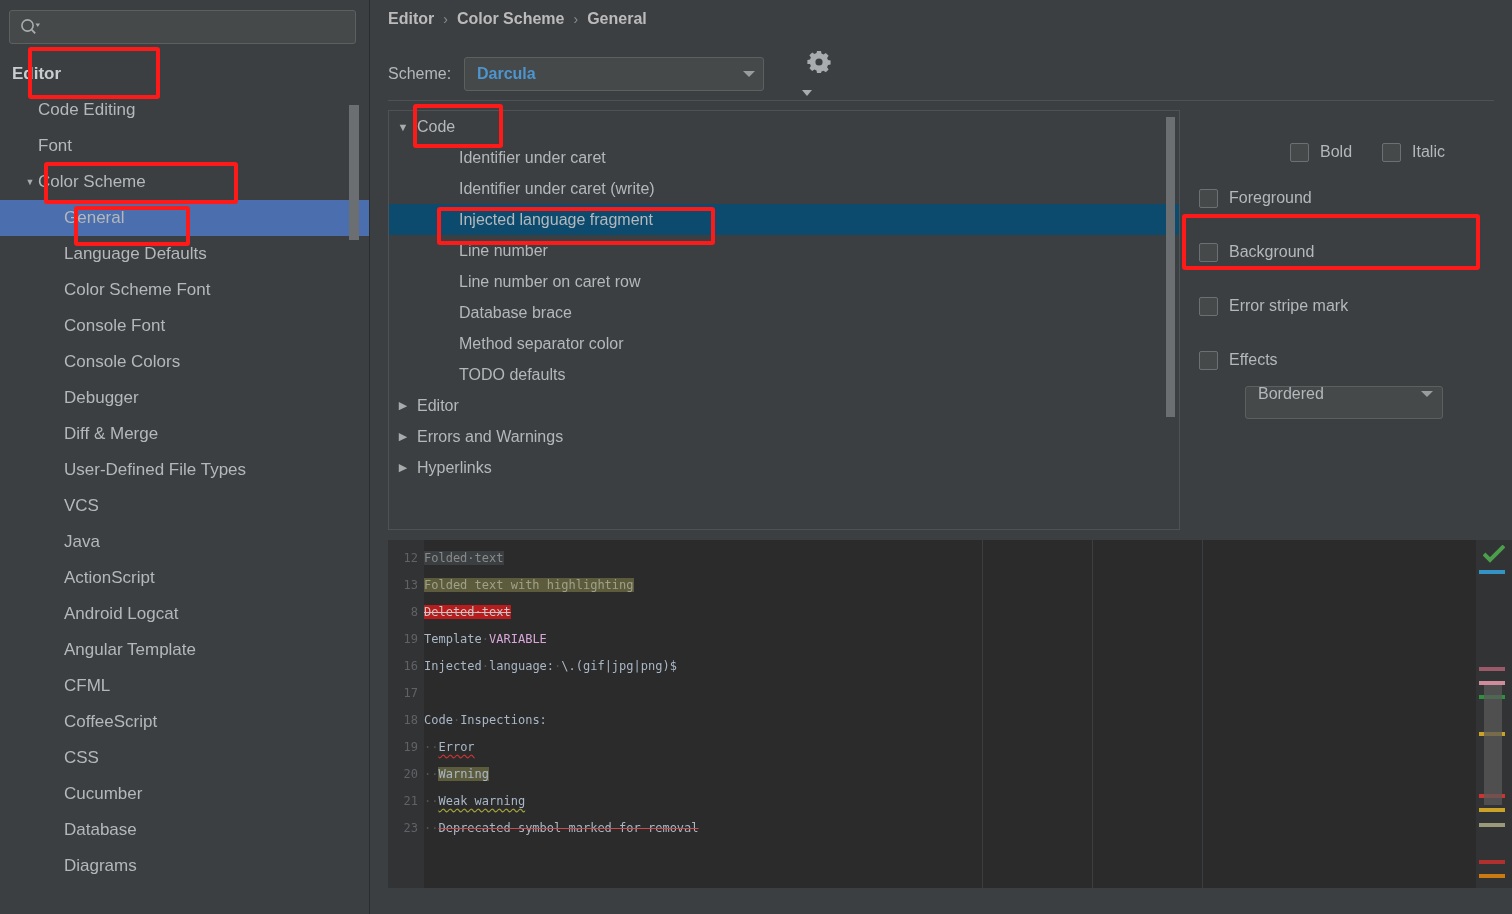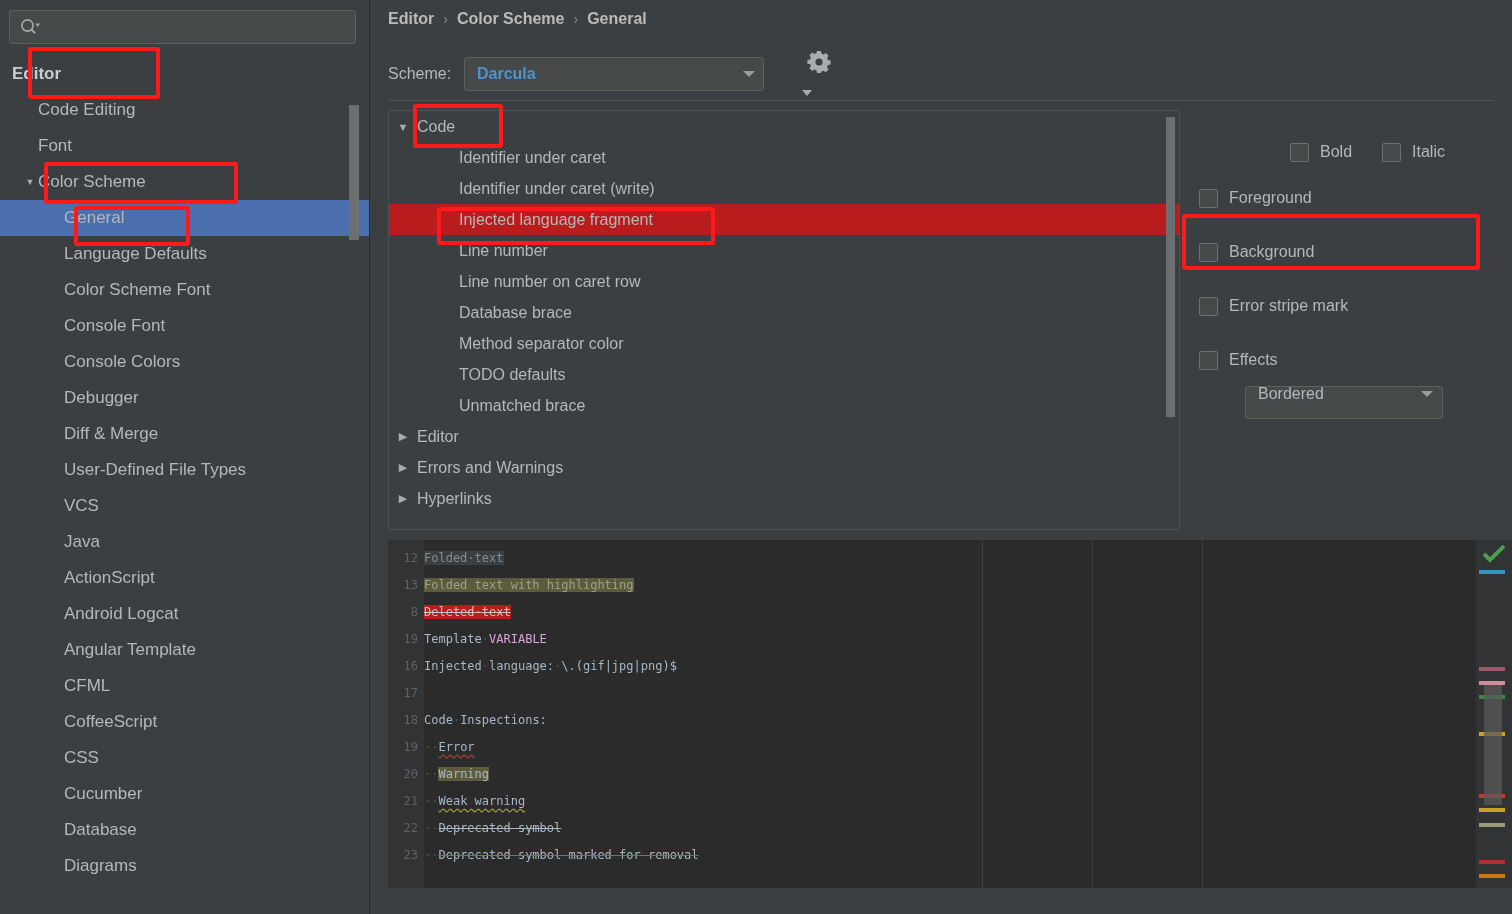--- a/index.html
+++ b/index.html
@@ -80,21 +80,21 @@
 
   
   #attr-tree {
     position: absolute; left: 18px; top: 110px; width: 792px; height: 420px;
     background: #3c3f41; border: 1px solid #4e5254;
   }
   .attr-row {
     position: relative; height: 31px; display: flex; align-items: center;
     font-size: 16px; color: #b4b8bb; white-space: nowrap;
   }
-  .attr-row.selected { background: #b91c1c; }
+  .attr-row.selected { background: #0c4a6e; }
   .attr-row .tri { width: 28px; flex: none; text-align: center; color: #a9aaab; font-size: 11px; }
   .attr-row .ind { display: inline-block; }
   #attr-scroll {
     position: absolute; right: 4px; top: 6px; width: 9px; height: 300px;
     background: #6b6f71;
   }
 
   
   #opts { position: absolute; left: 820px; top: 118px; width: 310px; height: 310px; }
   .cb {
@@ -345,25 +345,20 @@
           </div>
           <div class="attr-row">
             <span class="tri"></span>
             <span class="ind" style="width: 42px; display: inline-block;"></span>
             <span>Method separator color</span>
           </div>
           <div class="attr-row">
             <span class="tri"></span>
             <span class="ind" style="width: 42px; display: inline-block;"></span>
             <span>TODO defaults</span>
-          </div>
-          <div class="attr-row">
-            <span class="tri"></span>
-            <span class="ind" style="width: 42px; display: inline-block;"></span>
-            <span>Unmatched brace</span>
           </div>
           <div class="attr-row">
             <span class="tri">▶</span>
             <span class="ind" style="width: 0px; display: inline-block;"></span>
             <span>Editor</span>
           </div>
           <div class="attr-row">
             <span class="tri">▶</span>
             <span class="ind" style="width: 0px; display: inline-block;"></span>
             <span>Errors and Warnings</span>
@@ -422,21 +417,20 @@
         <div class="cl"><span class="ln">12</span><span class="folded">Folded</span><span class="folded dot">·</span><span class="folded">text</span></div>
         <div class="cl"><span class="ln">13</span><span class="foldedhl">Folded text with highlighting</span></div>
         <div class="cl"><span class="ln">8</span><span class="deleted">Deleted</span><span class="deleted dot">·</span><span class="deleted">text</span></div>
         <div class="cl"><span class="ln">19</span><span class="ct">Template</span><span class="dot">·</span><span class="tmplvar">VARIABLE</span></div>
         <div class="cl"><span class="ln">16</span><span class="ct">Injected</span><span class="dot">·</span><span class="ct">language:</span><span class="dot">·</span><span class="ct">\.(gif|jpg|png)$</span></div>
         <div class="cl"><span class="ln">17</span></div>
         <div class="cl"><span class="ln">18</span><span class="ct">Code</span><span class="dot">·</span><span class="ct">Inspections:</span></div>
         <div class="cl"><span class="ln">19</span><span class="dot">··</span><span class="err">Error</span></div>
         <div class="cl"><span class="ln">20</span><span class="dot">··</span><span class="warnbg">Warning</span></div>
         <div class="cl"><span class="ln">21</span><span class="dot">··</span><span class="weak">Weak warning</span></div>
-        <div class="cl"><span class="ln">22</span><span class="dot">··</span><span class="depr">Deprecated symbol</span></div>
         <div class="cl"><span class="ln">23</span><span class="dot">··</span><span class="deprrm">Deprecated symbol marked for removal</span></div>
       </div>
     <div id="stripe">
       <span id="ok-check">
         <svg width="22" height="18" viewBox="0 0 22 18">
           <polyline points="1,9 7,15 21,1" fill="none" stroke="#4c9e4c" stroke-width="4"></polyline>
         </svg>
       </span>
       <div id="stripe-marks">
           <div class="mark" style="top: 30px; background: rgb(53, 146, 196);"></div>

